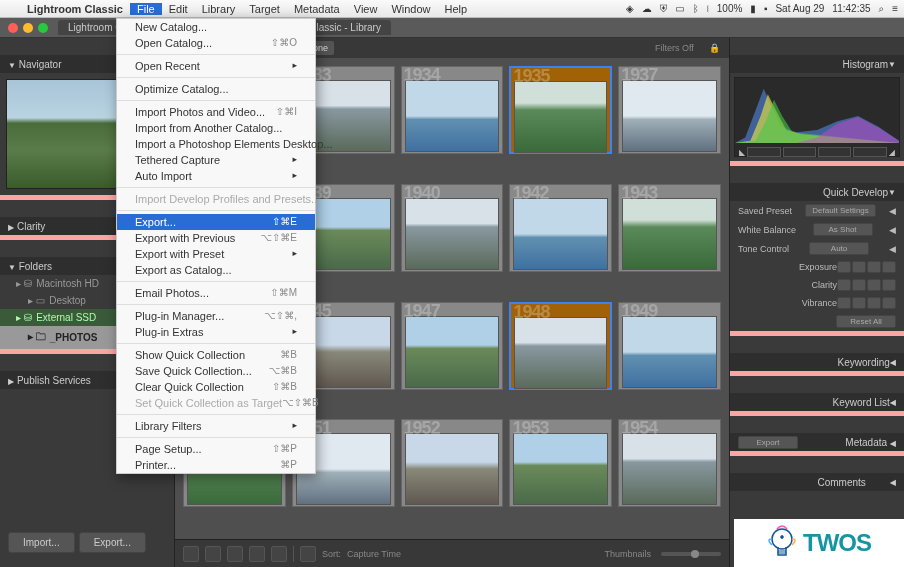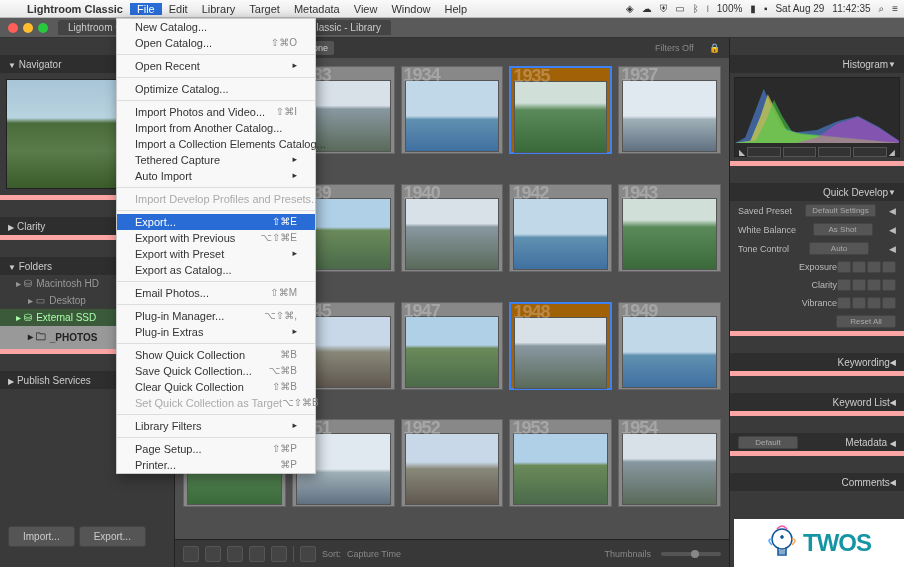--- a/index.html
+++ b/index.html
@@ -37,21 +37,21 @@
 .nav-preview { height: 110px; background: #333; margin: 6px; border: 1px solid #222; position: relative; overflow: hidden; }
 .nav-preview .landscape { width: 100%; height: 100%; background: linear-gradient(to bottom, #a8c4d8 0%, #b8d4e0 35%, #4a6b3a 40%, #5a7b4a 65%, #3a5b2a 100%); }
 
 
 .folder-item { padding: 3px 8px 3px 16px; font-size: 10px; display: flex; align-items: center; gap: 4px; }
 .folder-item.mac { color: #999; } .folder-item.desk { color: #999; padding-left: 28px; }
 .folder-item.ext { background: #3a5a3a; color: #afa; }
 .folder-item.photos { background: #999; color: #222; font-weight: bold; padding-left: 28px; }
 
 
-.bottom-btns { position: absolute; bottom: 20px; left: 8px; display: flex; gap: 4px; margin-top: 46px; }
+.bottom-btns { position: absolute; bottom: 14px; left: 8px; display: flex; gap: 4px; margin-top: 46px; }
 .bbtn { background: #555; border: 1px solid #444; color: #ccc; font-size: 10px; padding: 4px 14px; border-radius: 3px; }
 
 
 .histogram { height: 80px; background: #2a2a2a; margin: 4px; position: relative; border: 1px solid #222; }
 .hist-svg { width: 100%; height: 65px; }
 .hist-row { height: 14px; display: flex; gap: 2px; padding: 0 4px; align-items: center; font-size: 8px; }
 .hist-box { flex: 1; height: 10px; border: 1px solid #555; background: #333; }
 
 .qdev-row { display: flex; justify-content: space-between; align-items: center; padding: 3px 8px; font-size: 9px; }
 .qdev-btn { background: #555; border: 1px solid #444; color: #aaa; font-size: 8px; padding: 1px 6px; border-radius: 2px; min-width: 60px; text-align: center; }
@@ -371,26 +371,26 @@
         </div>
       </div>
     <div class="panel-section">
         <div class="panel-header" style="justify-content:flex-end;">
           <span>Keyword List</span> 
           <span class="tri">◀</span>
         </div>
       </div>
     <div class="panel-section">
       <div class="panel-header" style="justify-content:space-between;">
-          <span class="qdev-btn">Default</span>
+          <span class="qdev-btn">Export</span>
           <span><span>Metadata</span> <span class="tri">◀</span></span>
         </div>
     </div>
     <div class="panel-section">
-        <div class="panel-header" style="justify-content:flex-end;">
+        <div class="panel-header" style="justify-content:flex-end;gap:24px;">
           <span>Comments</span> 
           <span class="tri">◀</span>
         </div>
       </div>
   </div>
 </div>
 
 <div class="dropdown" id="dropdown">
     <div class="dd-item">
       <span>New Catalog...</span>
@@ -410,21 +410,21 @@
     </div>
     <div class="dd-sep"></div>
     <div class="dd-item">
       <span>Import Photos and Video...</span>
       <span class="dd-sc">⇧⌘I</span>
     </div>
     <div class="dd-item">
       <span>Import from Another Catalog...</span>
     </div>
     <div class="dd-item">
-      <span>Import a Collection Elements Catalog...</span>
+      <span>Import a Photoshop Elements Desktop...</span>
     </div>
     <div class="dd-item">
       <span>Tethered Capture</span>
       <span class="dd-arrow">▸</span>
     </div>
     <div class="dd-item">
       <span>Auto Import</span>
       <span class="dd-arrow">▸</span>
     </div>
     <div class="dd-sep"></div>

